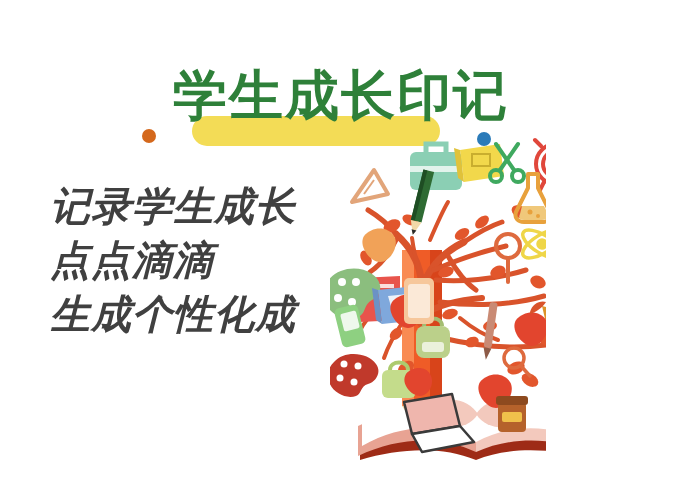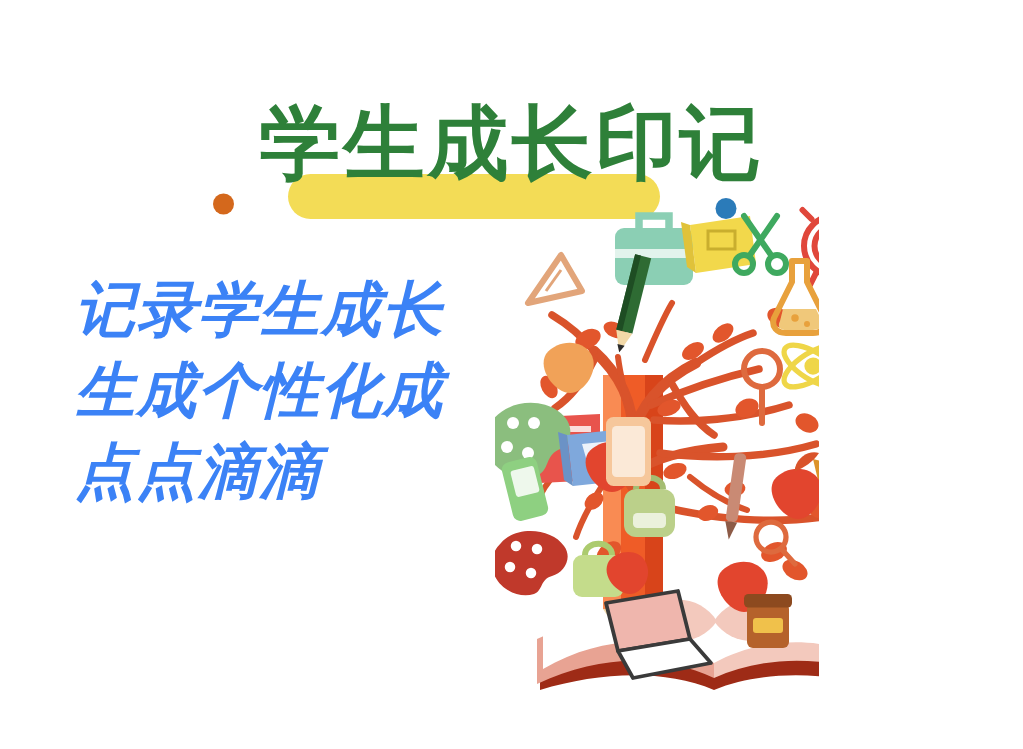--- a/index.html
+++ b/index.html
@@ -73,21 +73,21 @@
     top: 180px;
     width: 270px;
   }
   .tagline-line {
     font-family: "Liberation Serif", "DejaVu Serif", serif;
     font-style: italic;
     font-weight: bold;
     font-size: 40px;
     line-height: 54px;
     letter-spacing: 1px;
-    color: #3b82f6;
+    color: #404040;
     white-space: nowrap;
   }
 
   
   #illustration {
     position: absolute;
     left: 330px;
     top: 130px;
     width: 352px;
     height: 360px;
@@ -101,22 +101,22 @@
 
   <div id="title-block">
     <div id="title-highlight"></div>
     <div id="title-text">学生成长印记</div>
     <span class="deco-dot" id="dot-left"></span>
     <span class="deco-dot" id="dot-right"></span>
   </div>
 
   <div id="tagline">
     <div class="tagline-line">记录学生成长</div>
+    <div class="tagline-line">点点滴滴</div>
     <div class="tagline-line">生成个性化成</div>
-    <div class="tagline-line">点点滴滴</div>
   </div>
 
   <div id="illustration">
     <svg width="352" height="360" viewBox="0 0 352 360" xmlns="http://www.w3.org/2000/svg">
 
       <g>
         <path d="M30 300 C70 288 112 286 146 300 L146 330 C112 316 70 318 30 330 Z" fill="#9E2B16"></path>
         <path d="M146 300 C180 286 224 288 266 300 L266 330 C224 318 180 316 146 330 Z" fill="#9E2B16"></path>
         <path d="M28 296 C70 276 112 276 146 292 L146 322 C112 306 70 306 28 326 Z" fill="#E8A393"></path>
         <path d="M146 292 C182 276 226 276 268 296 L268 326 C226 306 182 306 146 322 Z" fill="#F3C9BD"></path>

